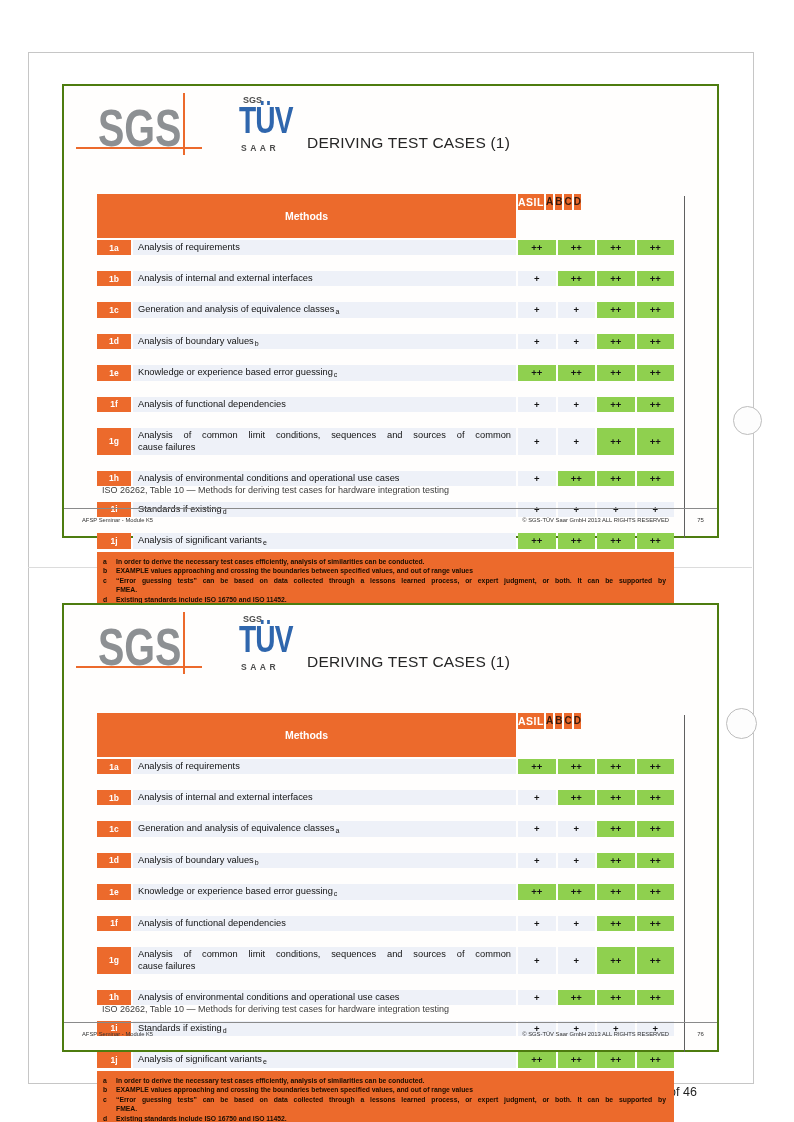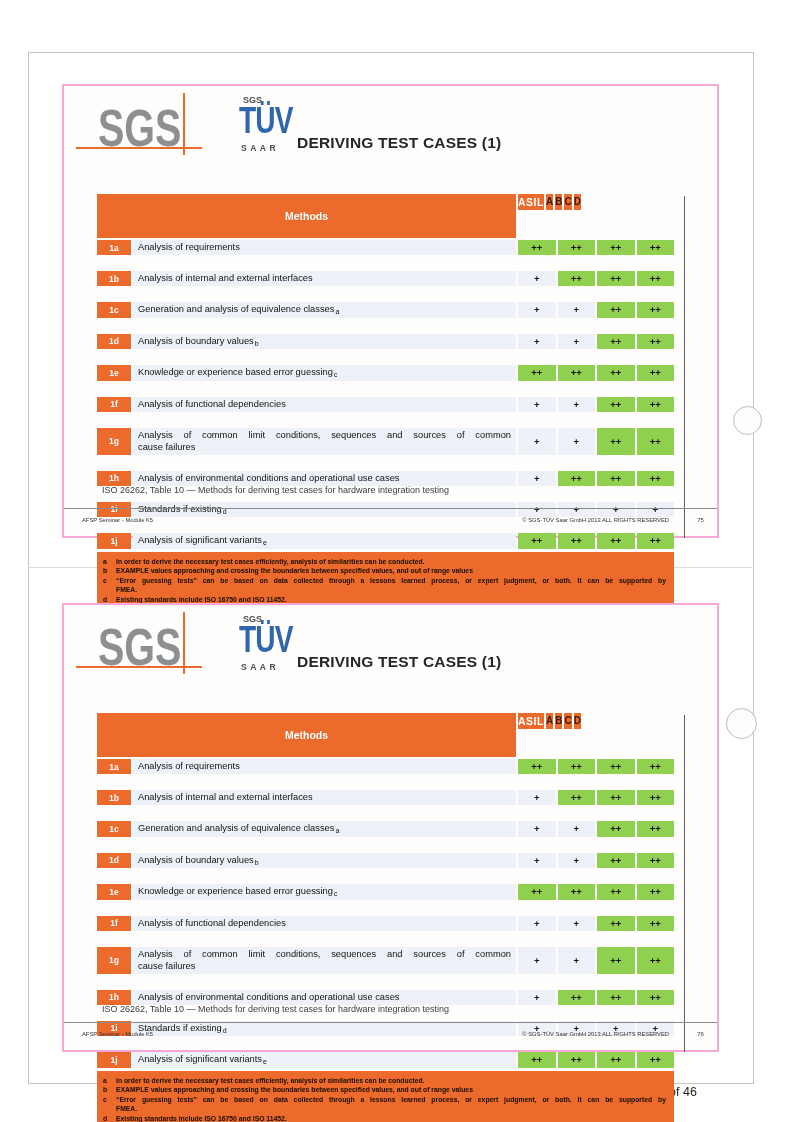--- a/index.html
+++ b/index.html
@@ -10,38 +10,38 @@
   .scan-frame{position:absolute;left:28px;top:52px;width:724px;height:1030px;
               border:1px solid #c6c6c6;}
   .mid-line{position:absolute;left:28px;top:567px;width:724px;height:1px;background:#dcdcdc;}
   .hole{position:absolute;border:1px solid #bdbdbd;border-radius:50%;background:#fdfdfd;z-index:5;}
   #hole1{left:733px;top:406px;width:27px;height:27px;}
   #hole2{left:726px;top:708px;width:29px;height:29px;}
   .page-indicator{position:absolute;left:578px;top:1085px;width:160px;text-align:center;
                   font-size:12.5px;color:#1f1f1f;}
 
   .slide{position:absolute;left:62px;width:657px;background:#fffefd;
-         border:2px solid #f9a8d4;box-sizing:border-box;}
+         border:2px solid #4d7c0f;box-sizing:border-box;}
 
   
   .sgs-text{position:absolute;left:34px;top:16px;font-size:52px;font-weight:bold;
             color:#8d9093;line-height:1;transform:scaleX(0.76);transform-origin:0 0;}
   .sgs-hline{position:absolute;left:12px;top:61px;width:126px;height:2px;background:var(--orange,#ec6a2c);}
   .sgs-vline{position:absolute;left:119px;top:7px;width:2px;height:62px;background:var(--orange,#ec6a2c);}
 
   
   .tuv-top{position:absolute;left:179px;top:9px;font-size:9px;font-weight:bold;color:#4d4d4d;}
   .tuv-main{position:absolute;left:175px;top:17px;font-size:36px;font-weight:bold;
             color:var(--tuvblue,#2f66ad);line-height:1;letter-spacing:-1px;
             transform:scaleX(0.78);transform-origin:0 0;}
   .tuv-bottom{position:absolute;left:177px;top:57px;font-size:8.5px;font-weight:bold;
               color:#4d4d4d;letter-spacing:3.5px;}
 
-  .slide-title{position:absolute;left:233px;top:48px;font-size:15.5px;color:#262626;
-               letter-spacing:0.2px;font-weight:bold;}
+  .slide-title{position:absolute;left:243px;top:48px;font-size:15.5px;color:#262626;
+               letter-spacing:0.2px;}
 
   
   .mtable{position:absolute;left:33px;top:108px;width:577px;}
   .thead{display:flex;gap:2px;}
   .th-methods{width:419px;height:44px;background:var(--orange,#ec6a2c);color:#fff;
               font-weight:bold;font-size:10.5px;display:flex;align-items:center;justify-content:center;}
   .th-asil-wrap{flex:1;display:flex;flex-direction:row;gap:2px;}
   .th-asil{height:16px;background:var(--orange,#ec6a2c);color:#fff;font-weight:bold;
            font-size:10.5px;text-align:center;line-height:16px;letter-spacing:0.5px;}
   .th-cols{display:flex;gap:2px;height:16px;}

